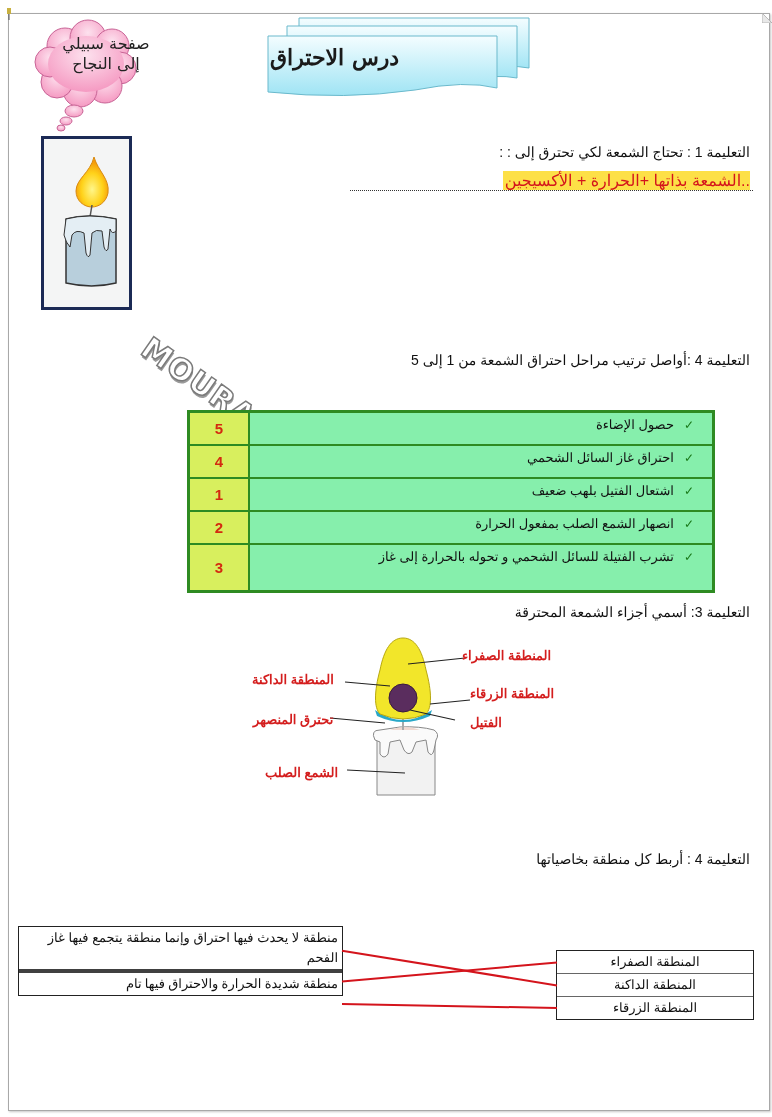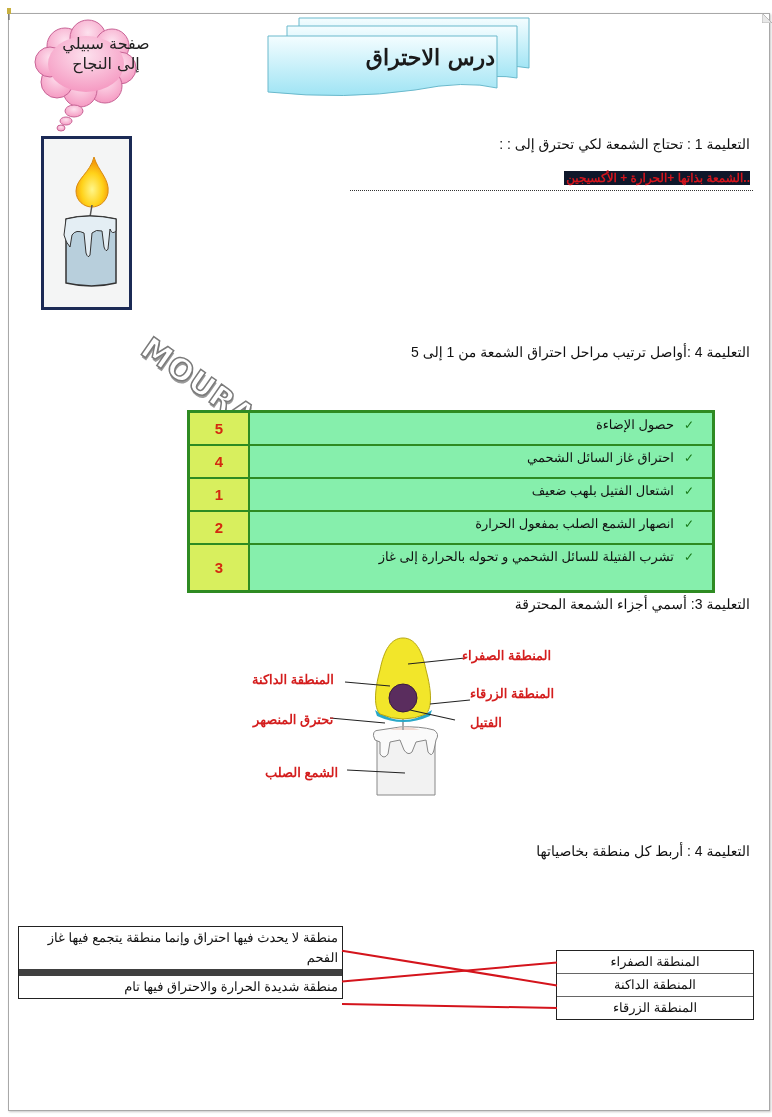--- a/index.html
+++ b/index.html
@@ -6,48 +6,48 @@
   body { width: 772px; height: 1117px; position: relative; overflow: hidden; font-family: "DejaVu Sans", sans-serif; }
   .page { position: absolute; left: 8px; top: 13px; width: 760px; height: 1096px; border: 1px solid #a8a8a8; box-shadow: 1px 1px 2px #c8c8c8; background: #fff; }
   .corner-fold { position: absolute; right: 0; top: 13px; width: 10px; height: 10px; }
   .pin { position: absolute; left: 6px; top: 8px; width: 6px; height: 12px; }
   .abs { position: absolute; }
 
   
   .cloud-text { position: absolute; left: 56px; top: 34px; width: 100px; font-size: 16px; color: #222; text-align: center; direction: rtl; line-height: 20px; }
 
   
-  .banner-title { position: absolute; left: 270px; top: 44px; width: 225px; text-align: right; font-family: "DejaVu Serif", serif; font-weight: bold; font-size: 22px; color: #1a1a1a; direction: rtl; }
+  .banner-title { position: absolute; left: 270px; top: 44px; width: 225px; text-align: left; font-family: "DejaVu Serif", serif; font-weight: bold; font-size: 22px; color: #1a1a1a; direction: rtl; }
 
   
-  .instr { position: absolute; right: 22px; font-size: 14px; color: #111; direction: rtl; white-space: nowrap; font-family: "Liberation Sans", sans-serif; }
+  .instr { position: absolute; right: 22px; font-size: 14px; color: #111; direction: rtl; white-space: nowrap; font-family: "Liberation Sans", sans-serif; margin-top: 8px; }
   .answer-line { position: absolute; left: 350px; top: 172px; width: 403px; border-bottom: 1px dotted #333; height: 18px; }
-  .answer-text { position: absolute; right: 22px; top: 171px; font-size: 12px; color: #d4141c; direction: rtl; font-family: "Liberation Sans", sans-serif; white-space: nowrap; background: #0f172a; padding-left: 2px; font-weight: bold; }
+  .answer-text { position: absolute; right: 22px; top: 171px; font-size: 16px; color: #d4141c; direction: rtl; font-family: "Liberation Sans", sans-serif; white-space: nowrap; background: #fde047; padding-left: 2px; }
 
   
   .candle-box { position: absolute; left: 41px; top: 136px; width: 91px; height: 174px; border: 3px solid #1b2a55; background: #f4f5f5; box-sizing: border-box; }
 
   
   .watermark { position: absolute; left: 155px; top: 330px; font-family: "DejaVu Sans", sans-serif; font-weight: bold; font-size: 30px; color: #fff; -webkit-text-stroke: 1.5px #7a7a7a; transform: rotate(35deg); transform-origin: 0 0; letter-spacing: 1px; white-space: nowrap; text-shadow: 2px 2px 0 #9a9a9a; }
 
   
   .order-table { position: absolute; left: 187px; top: 410px; width: 528px; border-collapse: collapse; border: 3px solid #2e8b22; }
   .order-table td { border: 2px solid #2e8b22; padding: 0; height: 27px; }
   .order-table td.num { width: 58px; background: #d8ef5e; text-align: center; color: #d42a10; font-weight: bold; font-size: 15px; font-family: "Liberation Sans", sans-serif; }
   .order-table td.step { background: #86efac; direction: rtl; text-align: right; padding-right: 18px; font-size: 13px; color: #111; font-family: "Liberation Sans", sans-serif; vertical-align: top; padding-top: 4px; }
   .order-table tr.tall td { height: 41px; }
   .check { color: #1a7a1a; margin-left: 10px; font-size: 12px; }
 
   
   .dlabel { position: absolute; color: #d41e1e; font-weight: bold; font-size: 13px; direction: rtl; white-space: nowrap; font-family: "Liberation Sans", sans-serif; }
 
   
   .left-box { position: absolute; left: 18px; top: 926px; width: 325px; border: 1px solid #222; box-sizing: border-box; }
-  .left-box .cell { direction: rtl; text-align: right; font-size: 13px; color: #111; padding: 1px 4px; border-bottom: 7px solid #404040; line-height: 20px; font-family: "Liberation Sans", sans-serif; }
-  .left-box .cell:last-child { border-bottom: none; }
+  .left-box .cell { direction: rtl; text-align: right; font-size: 13px; color: #111; padding: 1px 4px; border-bottom: 4px solid #404040; line-height: 20px; font-family: "Liberation Sans", sans-serif; }
+  .left-box .cell:last-child { border-bottom: none; font-family: Liberation Serif, serif; }
   .right-box { position: absolute; left: 556px; top: 950px; width: 198px; border: 1px solid #222; box-sizing: border-box; }
   .right-box .cell { text-align: center; direction: rtl; font-size: 13px; color: #111; border-bottom: 1px solid #666; height: 22px; line-height: 22px; font-family: "Liberation Sans", sans-serif; }
   .right-box .cell:last-child { border-bottom: none; }
   .lines { position: absolute; left: 0; top: 0; width: 772px; height: 1117px; pointer-events: none; }
 </style>
 </head>
 <body>
 
 <div class="page"></div>
 <svg class="pin" viewBox="0 0 6 12">

